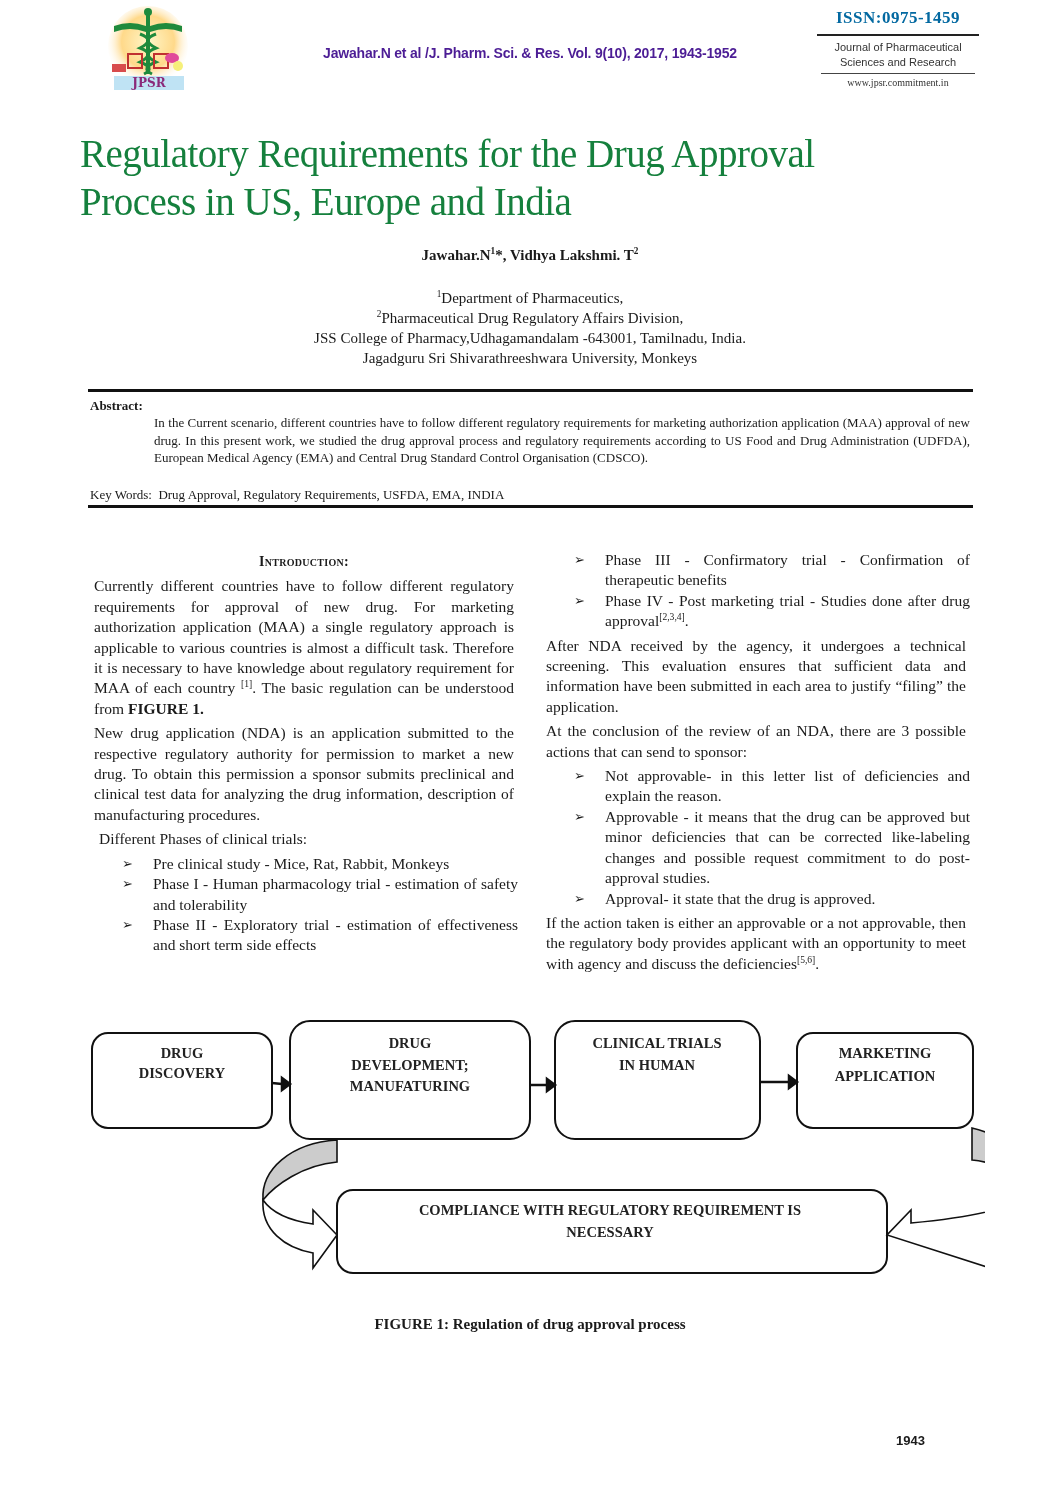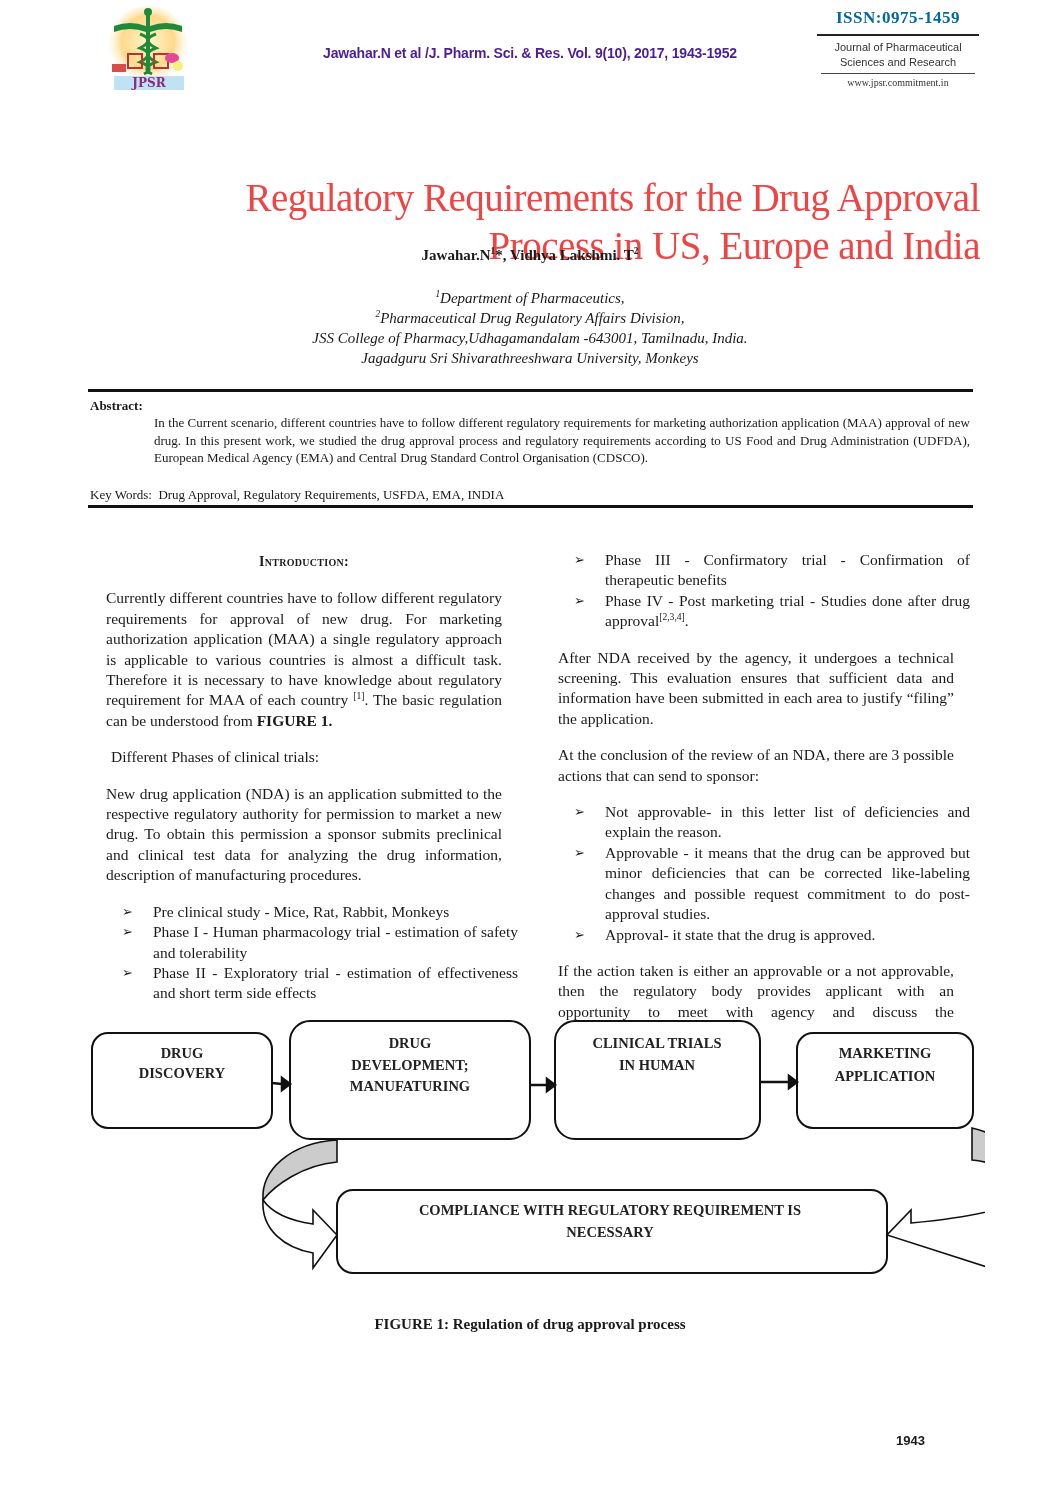--- a/index.html
+++ b/index.html
@@ -6,34 +6,34 @@
   body { width:1058px; height:1497px; position:relative; overflow:hidden; color:#1a1a1a; font-family:"Liberation Serif", serif; }
   .abs { position:absolute; }
   .logo { left:100px; top:4px; width:96px; height:96px; }
   .running-head { left:300px; top:45px; width:460px; text-align:center; font-family:"Liberation Sans", sans-serif; font-size:14px; font-weight:bold; letter-spacing:-0.2px; color:#4c1d95; }
   .issn-block { left:817px; top:8px; width:162px; text-align:center; }
   .issn { font-family:"Liberation Serif", serif; font-weight:bold; font-size:17px; letter-spacing:0.5px; color:#0369a1; }
   .issn-rule { height:2px; background:#222; margin:6px 0 4px 0; }
   .jname { font-family:"Liberation Sans", sans-serif; font-size:11px; line-height:15px; color:#333; }
   .jurl-rule { height:1px; background:#444; margin:3px 4px; }
   .jurl { font-family:"Liberation Serif", serif; font-size:10px; color:#333; }
-  .title { left:80px; top:130px; width:900px; text-align:right; font-family:"Liberation Serif", serif; font-size:39px; line-height:48px; color:#ef4444; letter-spacing:-0.5px;margin-top:44px; }
+  .title { left:80px; top:130px; width:900px; text-align:left; font-family:"Liberation Serif", serif; font-size:39px; line-height:48px; color:#15803d; letter-spacing:-0.5px; }
   .authors { left:200px; top:247px; width:660px; text-align:center; font-weight:bold; font-size:15px; }
-  .affil { left:150px; top:288px; width:760px; text-align:center; font-style:italic; font-size:15px; line-height:20px; }
+  .affil { left:150px; top:288px; width:760px; text-align:center; font-size:15px; line-height:20px; }
   sup { font-size:0.62em; line-height:0; vertical-align:super; }
   .rule-thick { left:88px; width:885px; height:3px; background:#111; }
   .abstract-label { left:90px; top:398px; font-weight:bold; font-size:13px; }
   .abstract-body { left:154px; top:414px; width:816px; font-size:13px; line-height:17.5px; text-align:justify; }
   .keywords { left:90px; top:487px; width:880px; font-size:13px; }
   .keywords b { font-weight:normal; }
   .col { font-size:15.5px; line-height:20.4px; text-align:justify; }
   .col-left { left:90px; top:552px; width:428px; }
   .col-right { left:542px; top:550px; width:428px; }
   .heading { text-align:center; font-weight:bold; font-variant:small-caps; font-size:14px; letter-spacing:0.3px; }
-  .p { margin:16px; }
+  .p { margin:4px; }
   .bullets { margin:0; padding:0; list-style:none; }
   .bullets li { position:relative; padding-left:63px; text-align:justify; }
   .bullets li .bul { position:absolute; left:32px; top:0; font-size:13px; }
   .indent1 { padding-left:5px; }
   .figure { left:85px; top:1010px; width:900px; height:300px; }
   .caption { left:250px; top:1316px; width:560px; text-align:center; font-weight:bold; font-size:15px; }
   .pagenum { left:896px; top:1433px; font-family:"Liberation Sans", sans-serif; font-weight:bold; font-size:13px;text-align:center; }
   .box-label { font-family:"Liberation Serif", serif; font-weight:bold; font-size:14.5px; fill:#222; }
 </style>
 </head>
@@ -94,22 +94,22 @@
 
 <div class="abs rule-thick" style="top:389px;"></div>
 <div class="abs abstract-label">Abstract:</div>
 <div class="abs abstract-body">In the Current scenario, different countries have to follow different regulatory requirements for marketing authorization application (MAA) approval of new drug. In this present work, we studied the drug approval process and regulatory requirements according to US Food and Drug Administration (UDFDA), European Medical Agency (EMA) and Central Drug Standard Control Organisation (CDSCO).</div>
 <div class="abs keywords"><b>Key Words:</b>&nbsp; <span>Drug Approval, Regulatory Requirements, USFDA, EMA, INDIA</span></div>
 <div class="abs rule-thick" style="top:505px;"></div>
 
 <div class="abs col col-left">
   <div class="heading">Introduction:</div>
   <p class="p"><span>Currently different countries have to follow different regulatory requirements for approval of new drug. For marketing authorization application (MAA) a single regulatory approach is applicable to various countries is almost a difficult task. Therefore it is necessary to have knowledge about regulatory requirement for MAA of each country </span><sup>[1]</sup><span>. The basic regulation can be understood from </span><b>FIGURE 1.</b></p>
+  <p class="p">New drug application (NDA) is an application submitted to the respective regulatory authority for permission to market a new drug. To obtain this permission a sponsor submits preclinical and clinical test data for analyzing the drug information, description of manufacturing procedures.</p>
   <p class="p indent1">Different Phases of clinical trials:</p>
-  <p class="p">New drug application (NDA) is an application submitted to the respective regulatory authority for permission to market a new drug. To obtain this permission a sponsor submits preclinical and clinical test data for analyzing the drug information, description of manufacturing procedures.</p>
   <ul class="bullets">
     <li><span class="bul">➢</span><span>Pre clinical study - Mice, Rat, Rabbit, Monkeys</span></li>
     <li><span class="bul">➢</span><span>Phase I - Human pharmacology trial - estimation of safety and tolerability</span></li>
     <li><span class="bul">➢</span><span>Phase II - Exploratory trial - estimation of effectiveness and short term side effects</span></li>
   </ul>
 </div>
 
 <div class="abs col col-right">
   <ul class="bullets">
     <li><span class="bul">➢</span><span>Phase III - Confirmatory trial - Confirmation of therapeutic benefits</span></li>

